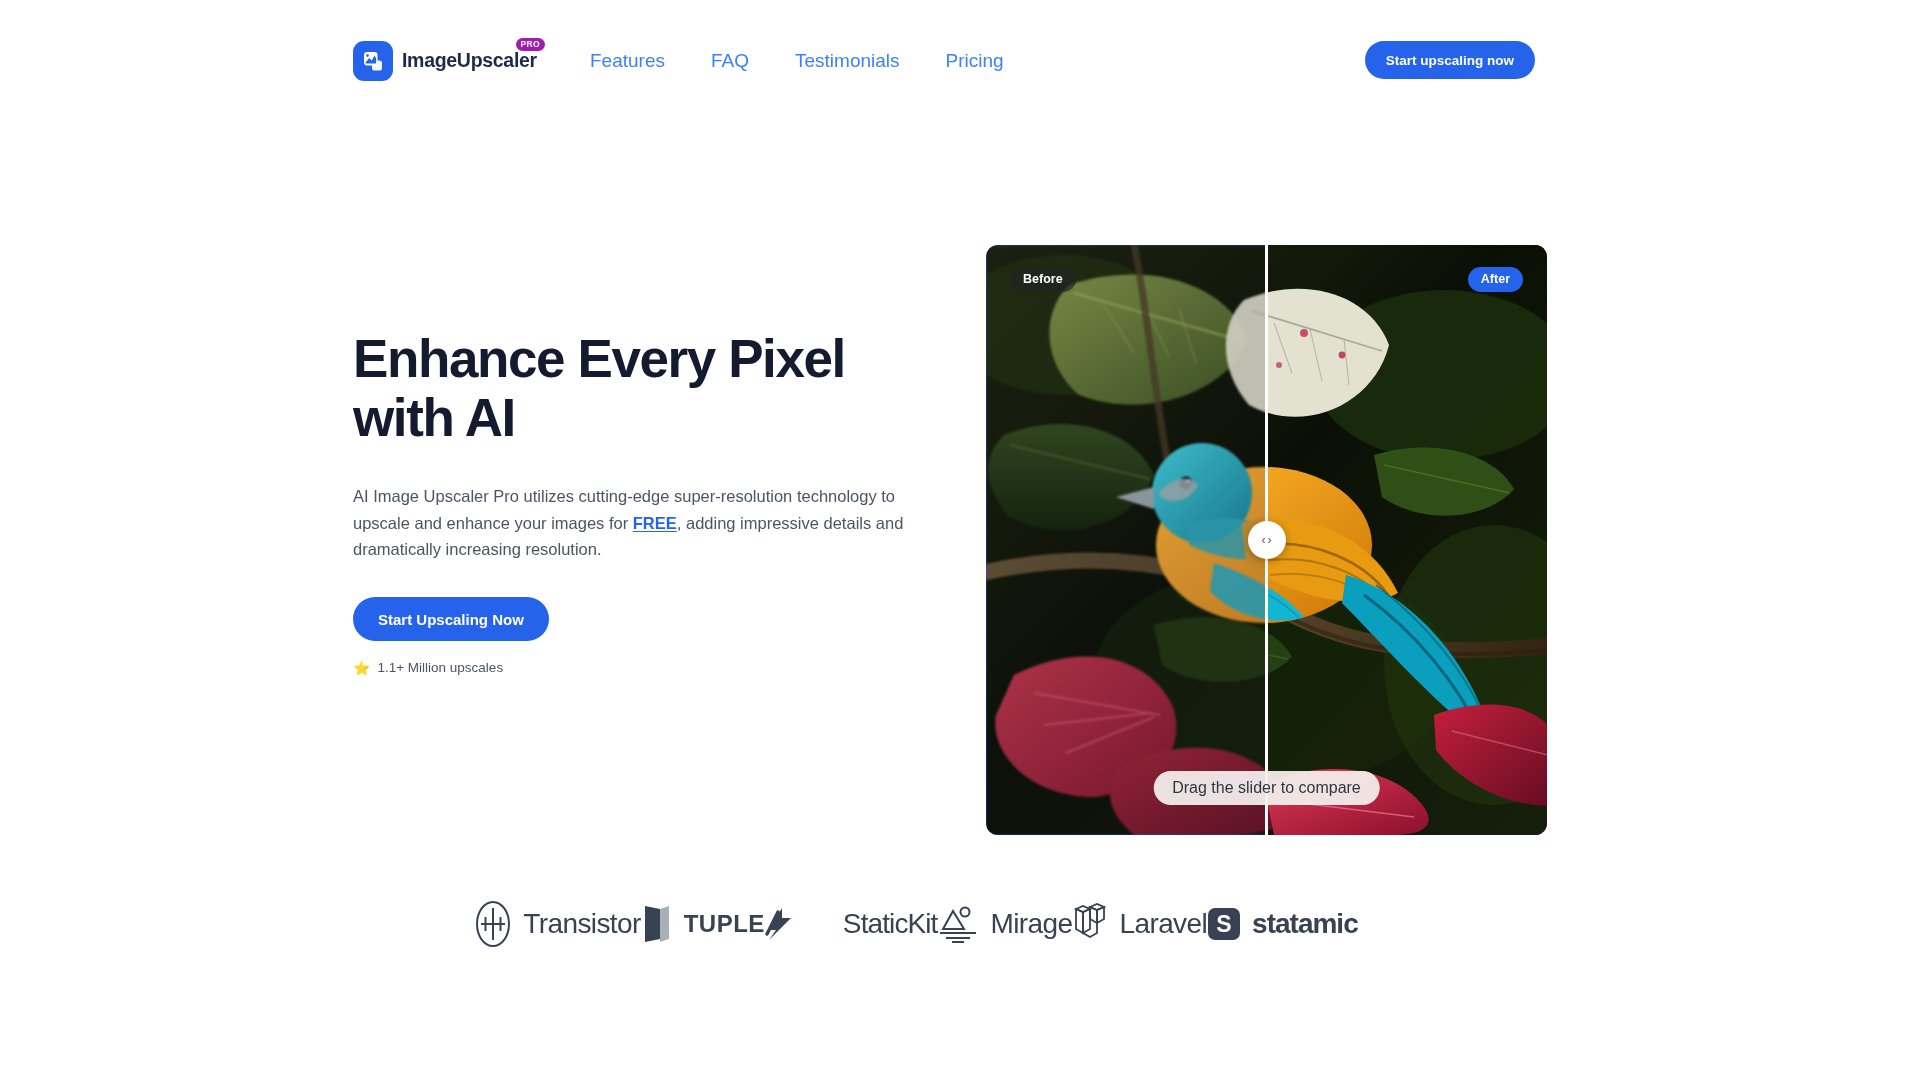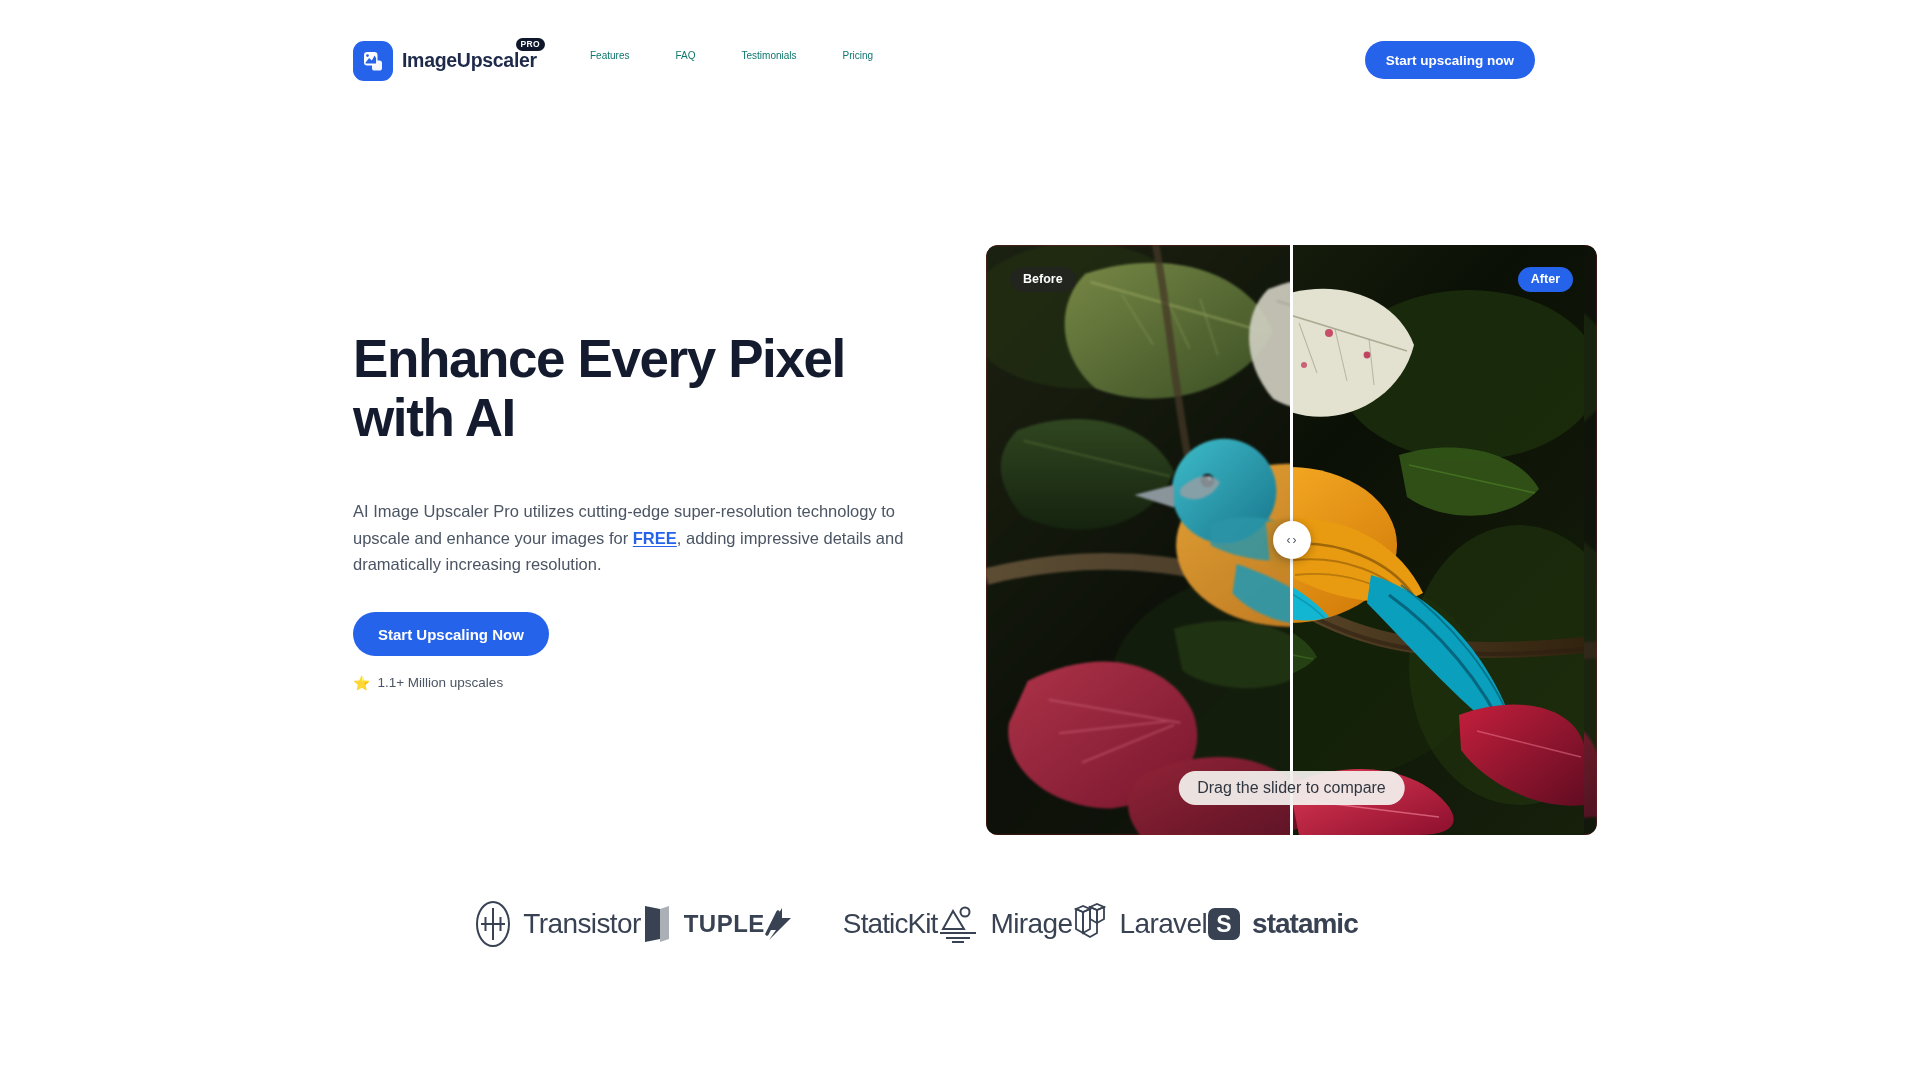--- a/index.html
+++ b/index.html
@@ -58,42 +58,42 @@
     color: #1e2a4a;
     letter-spacing: -0.3px;
     line-height: 1;
     white-space: nowrap;
   }
 
   .pro-badge {
     position: absolute;
     right: -8px;
     top: -13px;
-    background: #0f172a;
+    background: #a21caf;
     color: #fff;
     font-size: 8.5px;
     font-weight: 700;
     letter-spacing: 0.3px;
     padding: 2px 5px 2.5px;
     border-radius: 7px;
     line-height: 1;
   }
 
   .nav {
     position: absolute;
     left: 567px;
     top: 50px;
     display: flex;
     align-items: center;
     gap: 0px;
   }
 
   .nav a {
-    font-size: 10px;
-    color: #0f766e;
+    font-size: 19px;
+    color: #3b82f6;
     text-decoration: none;
     padding: 0 23px;
     line-height: 1.2;
     white-space: nowrap;
   }
 
   .header-cta {
     position: absolute;
     right: 385px;
     top: 41px;
@@ -141,21 +141,21 @@
     position: absolute;
     left: -4px;
     bottom: -16px;
     width: 465px;
     height: 34px;
     z-index: 1;
     pointer-events: none;
   }
 
   .hero-desc {
-    margin-top: 50px;
+    margin-top: 35px;
     font-size: 16.5px;
     line-height: 1.63;
     color: #4b5563;
     width: 588px;
   }
 
   .hero-desc a {
     color: #2563eb;
     font-weight: 700;
     text-decoration: underline;
@@ -187,25 +187,25 @@
     color: #4b5563;
   }
 
   .star-icon { font-size: 14px; line-height: 1; }
 
   
   .compare {
     position: absolute;
     left: 986px;
     top: 245px;
-    width: 611px;
+    width: 561px;
     height: 590px;
     border-radius: 12px;
     overflow: hidden;
-    background: #7f1d1d;
+    background: #1d4ed8;
     cursor: ew-resize;
   }
 
   .compare-img {
     position: absolute;
     inset: 0;
     width: 100%;
     height: 100%;
   }
 

